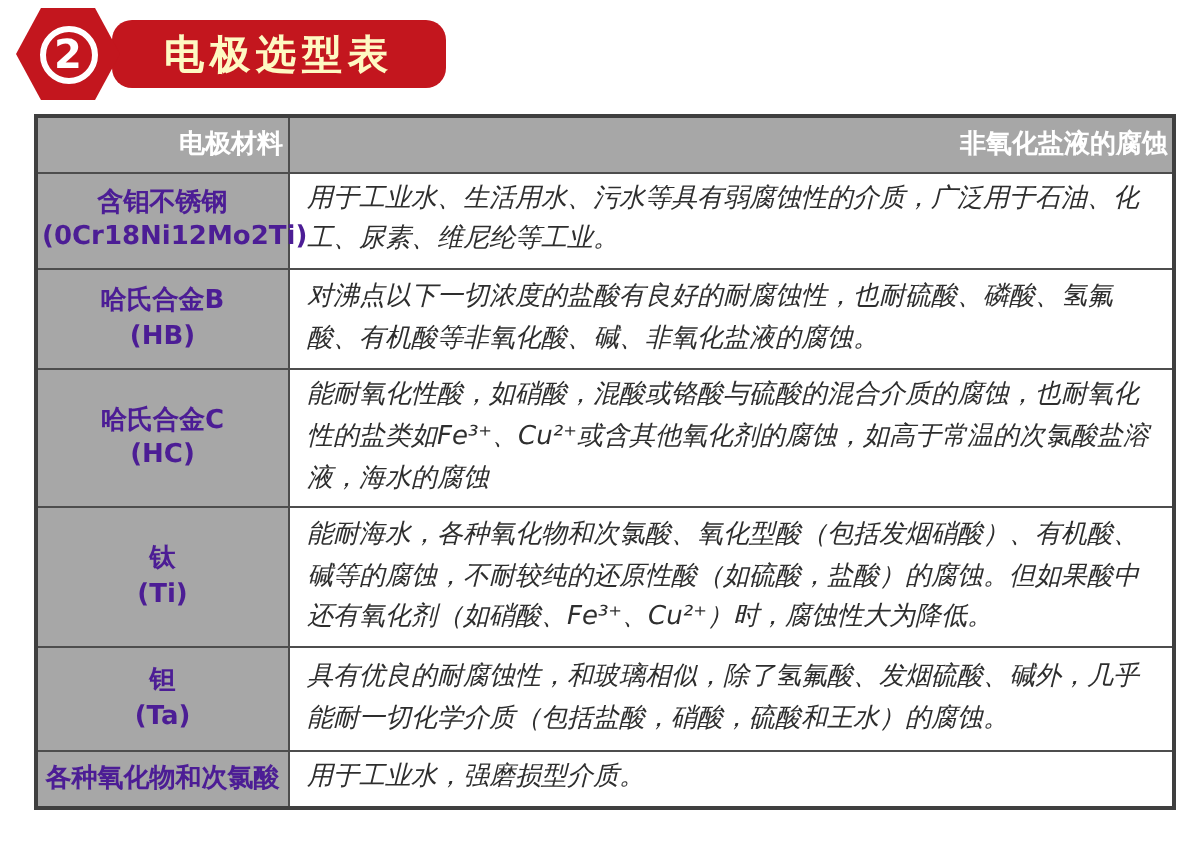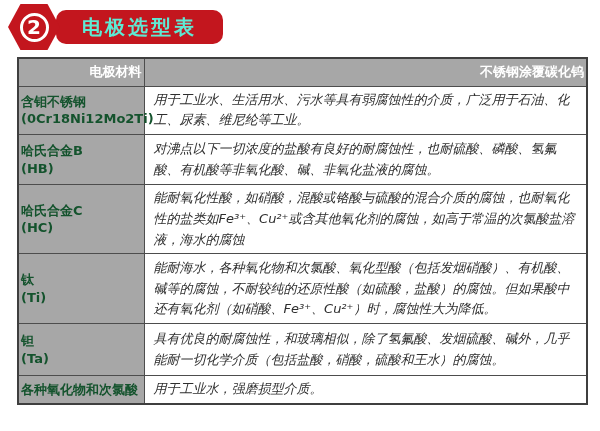--- a/index.html
+++ b/index.html
@@ -30,42 +30,42 @@
     width: 29px; height: 29px;
     border: 3px solid #fff; border-radius: 50%;
     color: #fff; font-weight: bold; font-size: 20px; line-height: 1;
     display: flex; align-items: center; justify-content: center;
   }
   .title-pill {
     margin-left: -4px;
     height: 34px; min-width: 156px;
     background: var(--accent-red);
     border-radius: 10px;
-    color: #5eead4; font-size: 20px; font-weight: bold; letter-spacing: 3px;
+    color: #fef9c3; font-size: 20px; font-weight: bold; letter-spacing: 3px;
     display: flex; align-items: center; justify-content: center;
     padding: 0 26px;
   }
 
   
   table.spec {
     position: absolute; left: 17px; top: 57px;
     width: 571px;
     border-collapse: collapse; table-layout: fixed;
     border: 2px solid #3f3f3f;
   }
   table.spec th, table.spec td { border: 1.5px solid var(--border-col); }
   table.spec th {
     background: var(--header-gray); color: #fff;
     font-size: 13px; font-weight: bold;
     height: 28px; text-align: right; padding: 2px;
   }
   col.c-material { width: 126px; }
   td.material-cell {
-    background: var(--header-gray); color: #14532d;
-    font-size: 13px; font-weight: bold; text-align: left;
+    background: var(--header-gray); color: #4c1d95;
+    font-size: 13px; font-weight: bold; text-align: center;
     line-height: 1.35; padding: 2px;
   }
   td.desc-cell {
     color: var(--text-col);
     font-size: 13px; line-height: 1.6;
     padding: 3px 8px 3px 9px;
     vertical-align: middle;
     font-style: italic;
   }
   
@@ -91,21 +91,21 @@
   </div>
 
   <table class="spec">
     <colgroup>
       <col class="c-material">
       <col class="c-desc">
     </colgroup>
     <thead>
       <tr>
         <th>电极材料</th>
-        <th>不锈钢涂覆碳化钨</th>
+        <th>非氧化盐液的腐蚀</th>
       </tr>
     </thead>
     <tbody>
   <tr>
     <td class="material-cell">
       <span>含钼不锈钢</span>
       <span class="material-sub">(0Cr18Ni12Mo2Ti)</span>
     </td>
     <td class="desc-cell">用于工业水、生活用水、污水等具有弱腐蚀性的介质，广泛用于石油、化工、尿素、维尼纶等工业。</td>
   </tr>

